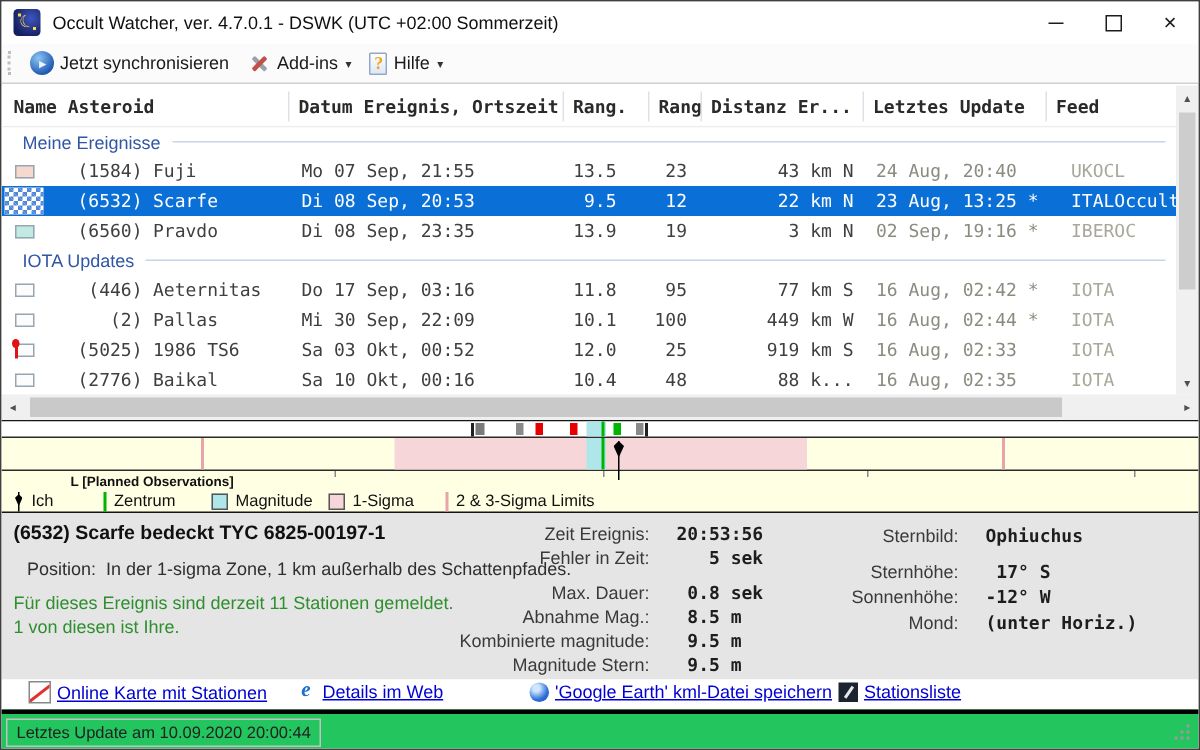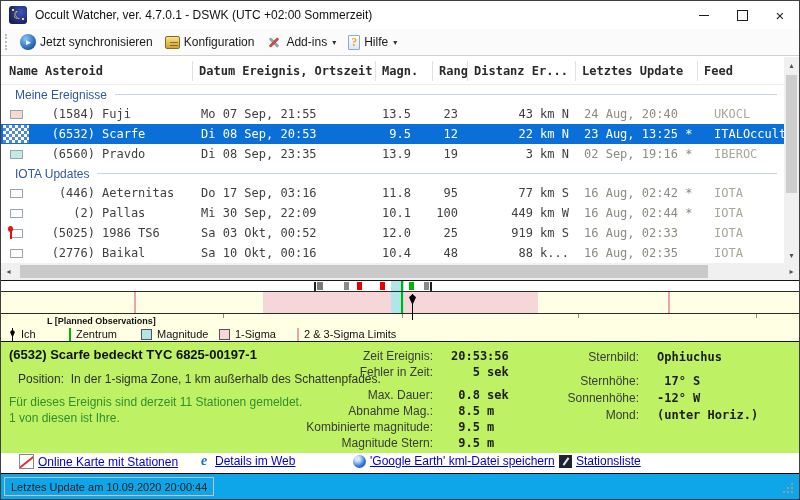--- a/index.html
+++ b/index.html
@@ -106,21 +106,21 @@
   .sw{display:inline-block;flex:0 0 auto;}
   .sw-pin{position:relative;width:7px;height:13px;}
   .sw-pin::before{content:"";position:absolute;left:3px;top:0;width:1px;height:13px;background:#000;}
   .sw-pin::after{content:"";position:absolute;left:1px;top:2px;width:5px;height:8px;background:#000;clip-path:polygon(50% 0,100% 30%,50% 100%,0 30%);}
   .sw-green-line{width:2px;height:13px;background:#00b400;}
   .sw-cyan-box{width:11px;height:11px;background:#aee6ea;border:1px solid #555;box-sizing:border-box;}
   .sw-pink-box{width:11px;height:11px;background:#f7d6da;border:1px solid #555;box-sizing:border-box;}
   .sw-pink-line{width:2px;height:13px;background:#e8a4aa;}
 
   
-  .details{position:absolute;left:0;top:341px;width:798px;height:111px;background:#bef264;font-size:12px;color:#2f2f2f;}
+  .details{position:absolute;left:0;top:341px;width:798px;height:111px;background:#e5e5e5;font-size:12px;color:#2f2f2f;}
   .dt-title{position:absolute;left:8px;top:5px;font-weight:bold;font-size:13px;color:#101010;white-space:pre;}
   .dt-pos{position:absolute;left:17px;top:30px;white-space:pre;}
   .dt-g1{position:absolute;left:8px;top:53px;color:#2f8f2f;}
   .dt-g2{position:absolute;left:8px;top:69px;color:#2f8f2f;}
   .mid{position:absolute;left:250px;top:6px;width:272px;}
   .rightcol{position:absolute;left:528px;top:6px;width:264px;}
   .sec{margin-bottom:7px;}
   .pair{display:flex;height:16px;align-items:center;gap:12px;}
   .rightcol .pair{height:17px;}
   .pair .lbl{width:182px;text-align:right;color:#3a3a3a;white-space:pre;}
@@ -134,21 +134,21 @@
   .ltext{text-decoration:underline;white-space:pre;}
   .icon-map{width:13px;height:13px;background:#fdfdfd;border:1px solid #888;overflow:hidden;}
   .icon-map::before{content:"";position:absolute;left:-2px;top:6px;width:18px;height:2px;background:#e03030;transform:rotate(-38deg);}
   .icon-ie{width:14px;height:14px;color:#1b6fd0;font:italic bold 14px "Liberation Serif",serif;}
   .icon-ie::before{content:"e";}
   .icon-earth{width:13px;height:13px;border-radius:50%;background:radial-gradient(circle at 35% 30%,#cfe6ff 0 18%,#2f72d8 60%,#1b4fa8);}
   .icon-stations{width:13px;height:13px;background:#1b2430;}
   .icon-stations::before{content:"";position:absolute;left:6px;top:2px;width:2px;height:9px;background:#e8e8e8;transform:rotate(35deg);}
 
   
-  .statusbar{position:absolute;left:0;top:472px;width:798px;height:26px;background:#0ea5e9;border-top:1px solid #000000;box-sizing:border-box;}
+  .statusbar{position:absolute;left:0;top:472px;width:798px;height:26px;background:#22c55e;border-top:3px solid #000000;box-sizing:border-box;}
   .stat-box{position:absolute;left:3px;top:3px;width:210px;height:19px;border:1px solid #c2c2c2;display:flex;align-items:center;padding-left:6px;font-size:11px;color:#222;box-sizing:border-box;white-space:nowrap;}
   .grip{position:absolute;right:4px;bottom:4px;width:12px;height:12px;}
   .grip::before{content:"";position:absolute;left:0;top:0;width:2px;height:2px;background:none;
     box-shadow:8px 0 0 #9a9a9a,4px 4px 0 #9a9a9a,8px 4px 0 #9a9a9a,0 8px 0 #9a9a9a,4px 8px 0 #9a9a9a,8px 8px 0 #9a9a9a;}
 </style>
 </head>
 <body>
 
 <div id="app">
 
@@ -169,40 +169,36 @@
   </div>
 
   <div class="toolbar">
     <span class="tb-grip"></span>
     <span id="toolbar-items" style="display:flex;align-items:center;">
         <div class="tb-btn">
           <span class="icon icon-sync"></span>
           <span class="tb-label">Jetzt synchronisieren</span>
         </div>
         <div class="tb-btn">
-          <span class="icon icon-config"></span>
-          <span class="tb-label">Konfiguration</span>
-        </div>
-        <div class="tb-btn">
           <span class="icon icon-addins"></span>
           <span class="tb-label">Add-ins</span>
           <span class="dd">▾</span>
         </div>
         <div class="tb-btn">
           <span class="icon icon-help"></span>
           <span class="tb-label">Hilfe</span>
           <span class="dd">▾</span>
         </div>
       </span>
   </div>
 
   <div class="list-header">
     <span class="hcell">Name Asteroid</span>
     <span class="hcell">Datum Ereignis, Ortszeit</span>
-    <span class="hcell">Magn.</span>
+    <span class="hcell">Rang.</span>
     <span class="hcell">Rang</span>
     <span class="hcell">Distanz Er...</span>
     <span class="hcell">Letztes Update</span>
     <span class="hcell">Feed</span>
   </div>
 
   <div class="list-body" id="list-body">
       <div class="group-row">
         <span class="g-label">Meine Ereignisse</span>
         <span class="g-rule"></span>

